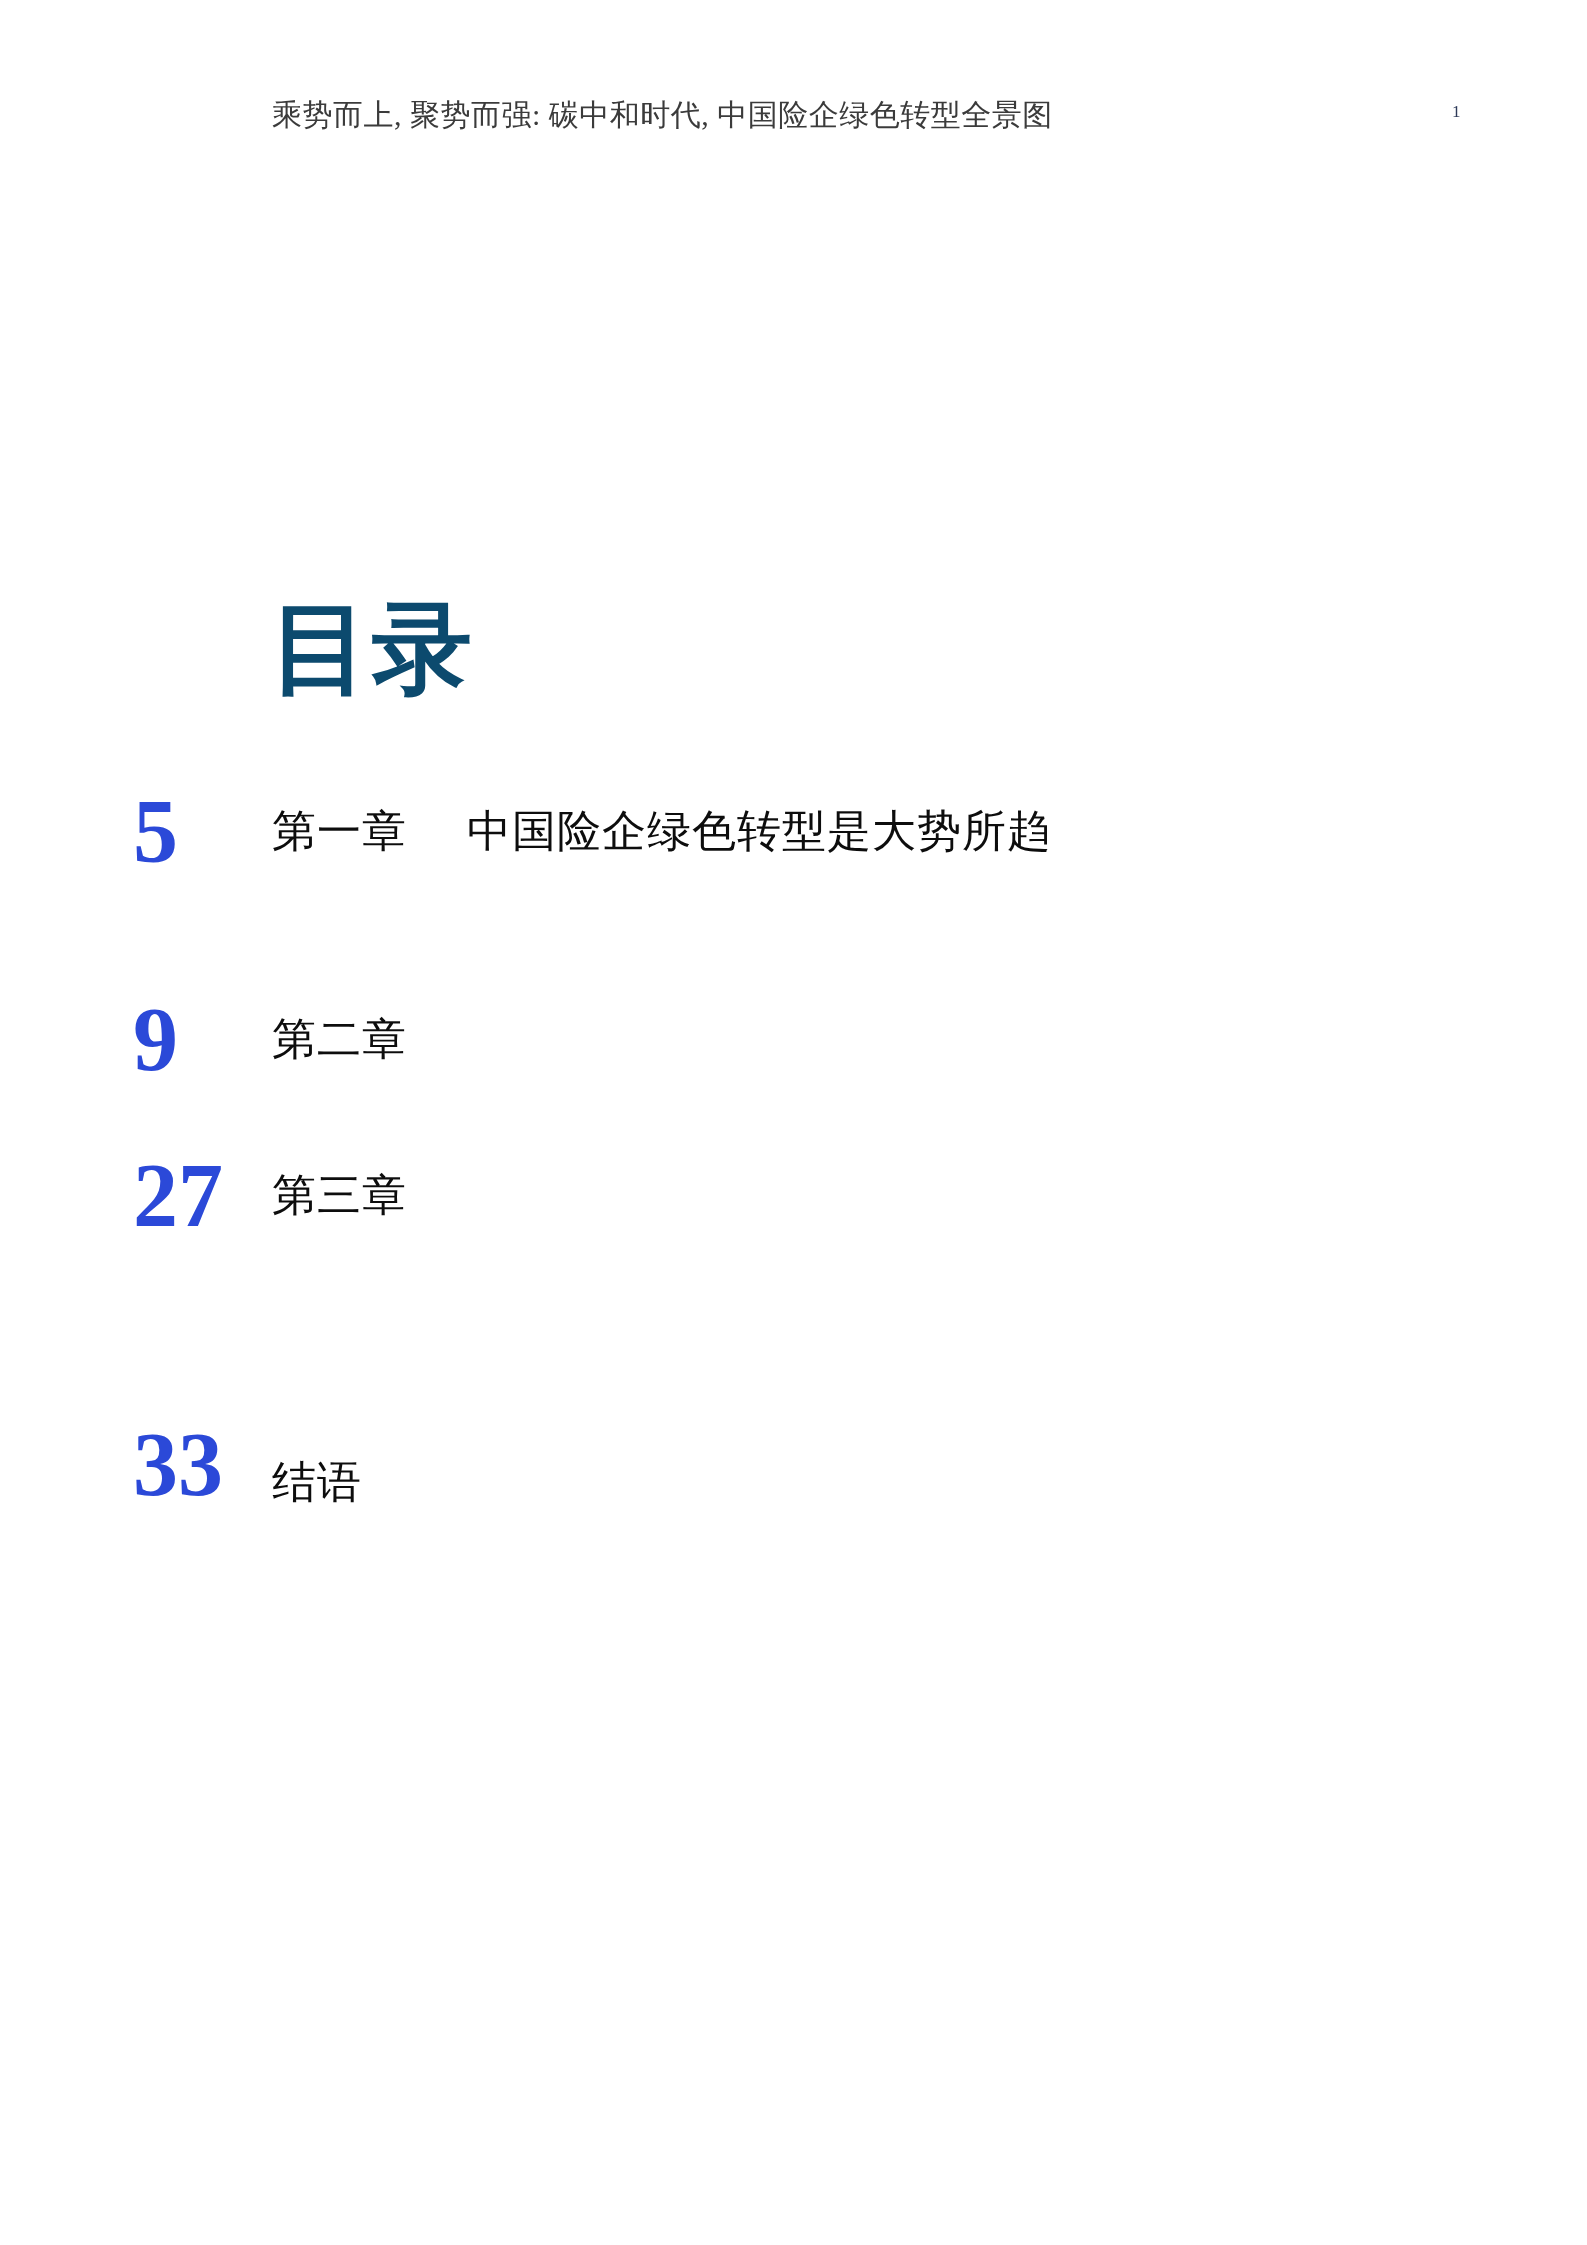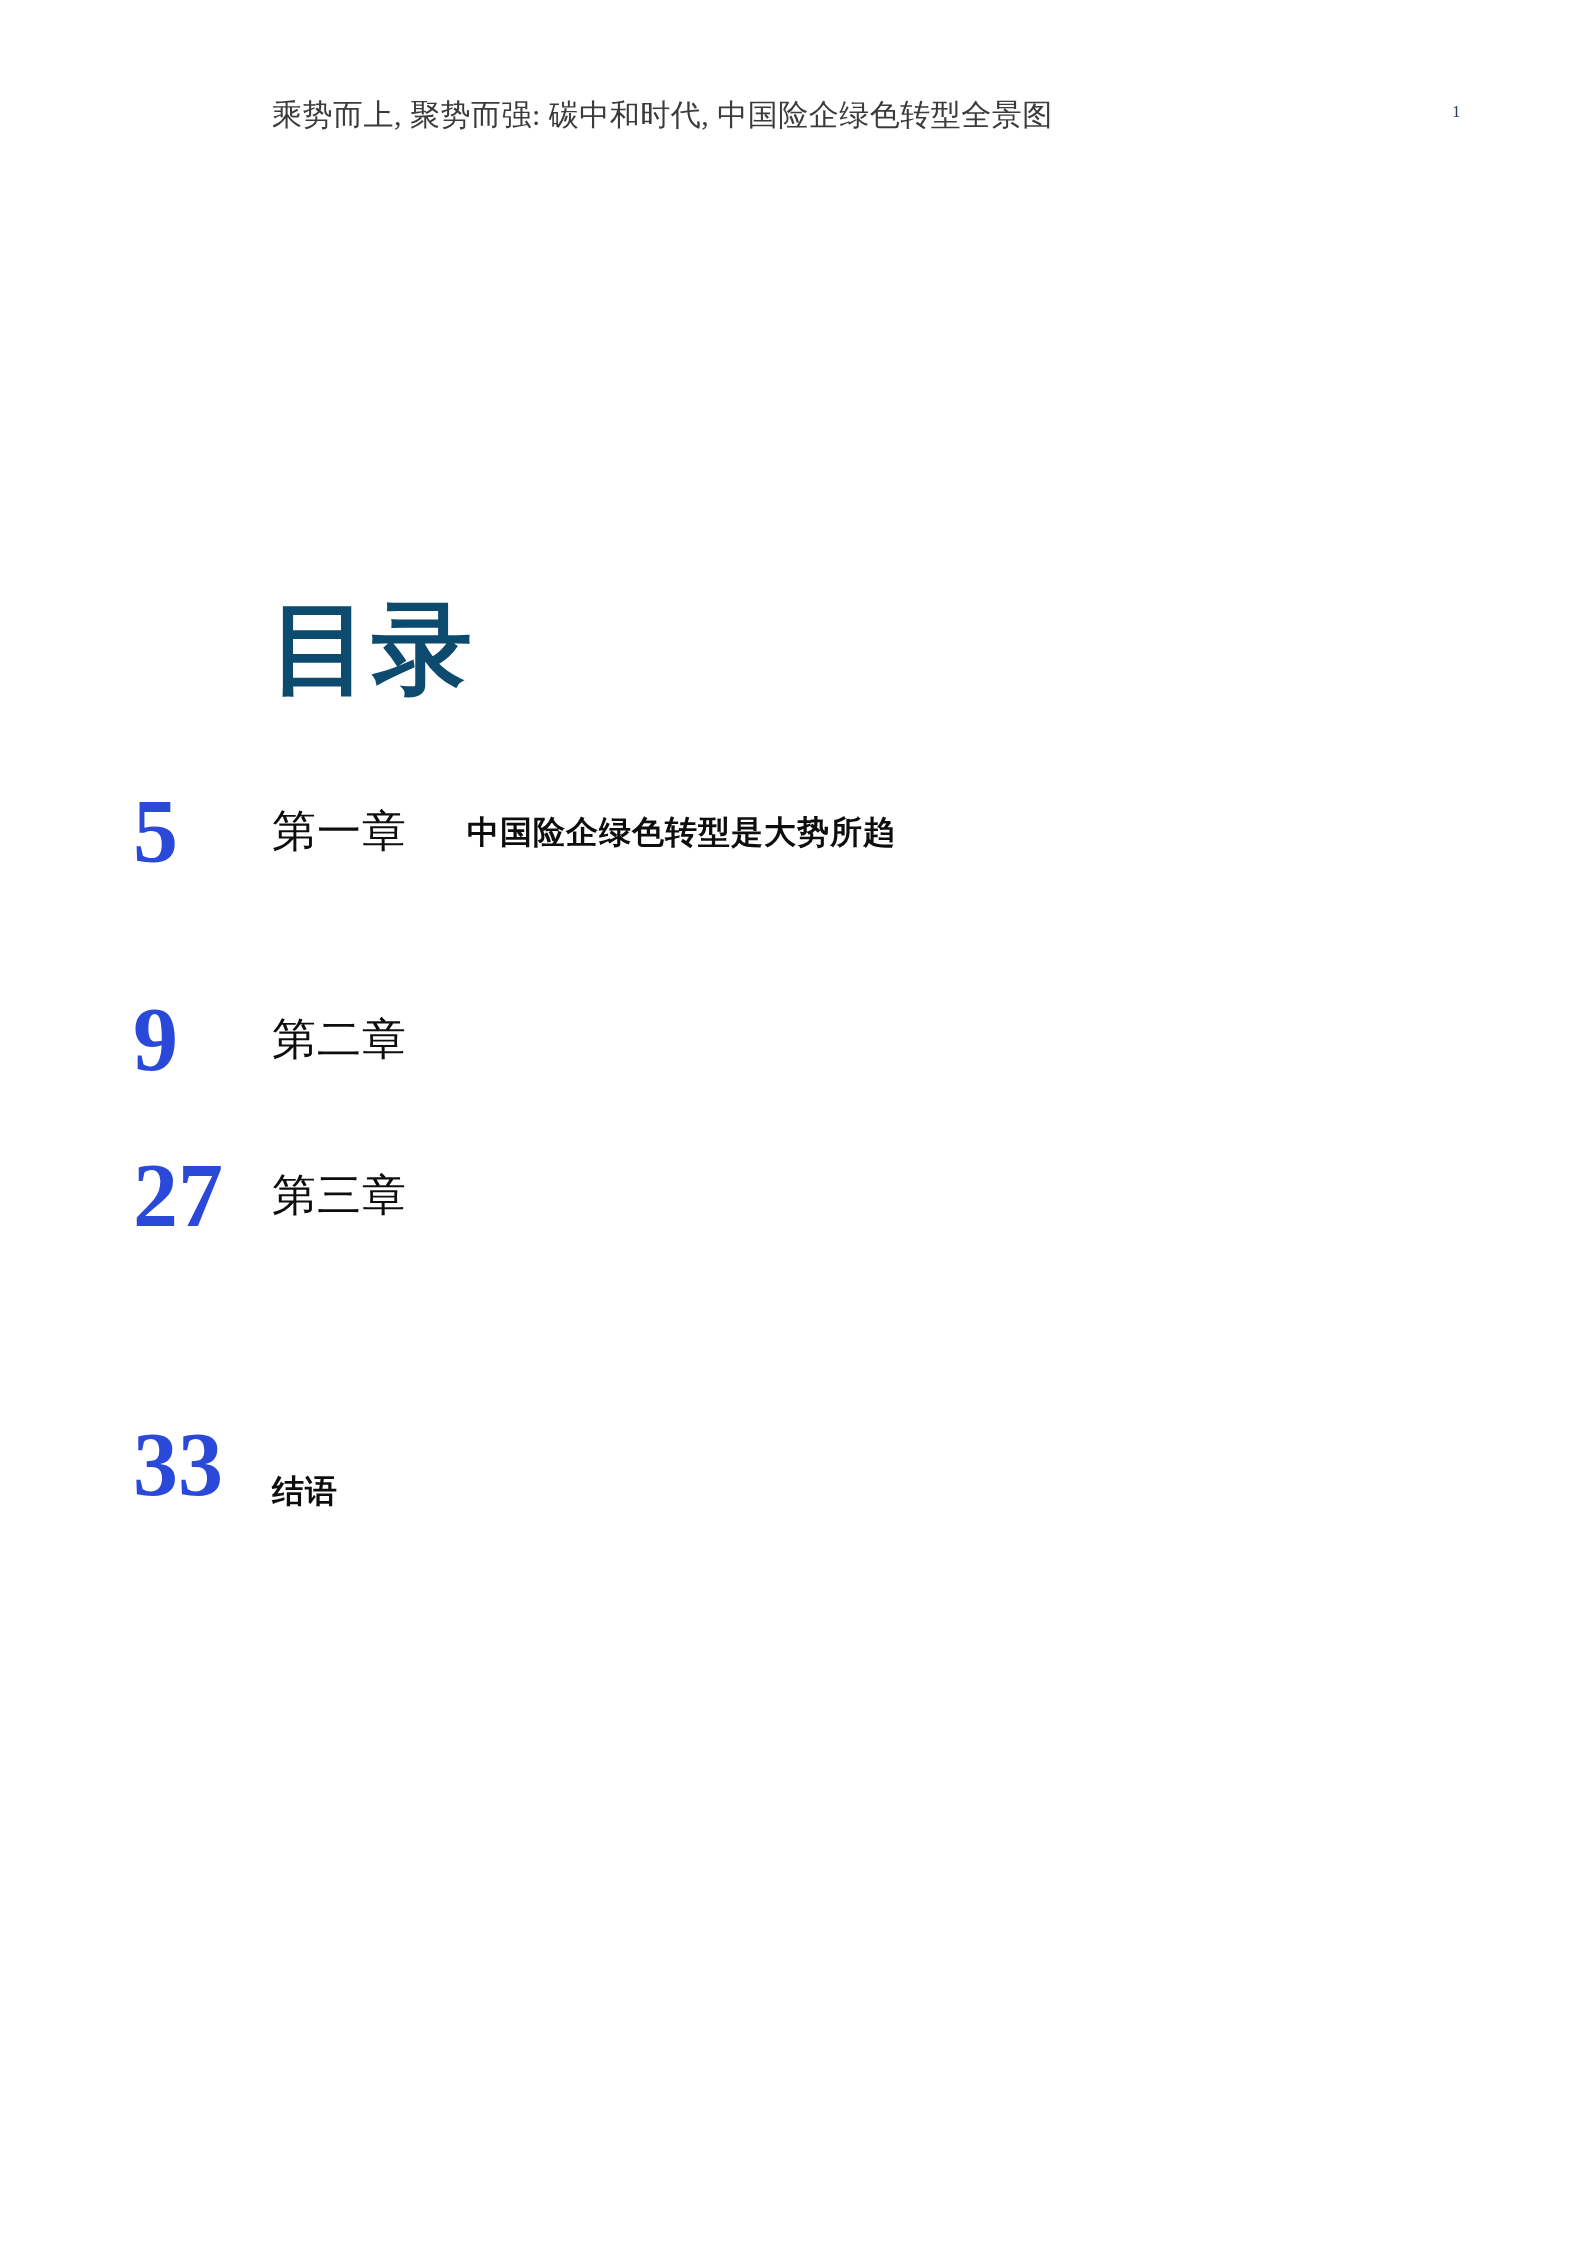--- a/index.html
+++ b/index.html
@@ -71,23 +71,23 @@
     font-size: 44px;
     line-height: 1.2;
     font-weight: normal;
     letter-spacing: 1px;
     color: var(--text-black);
     margin-right: 60px;
     white-space: nowrap;
   }
   .toc-chapter:empty { display: none; margin-right: 0; }
   .toc-entry-title {
-    font-size: 32px;
+    font-size: 44px;
     line-height: 1.2;
-    font-weight: bold;
+    font-weight: normal;
     letter-spacing: 1px;
     color: var(--text-black);
     white-space: nowrap;
   }
 </style>
 </head>
 <body>
 
 <div class="page">
 

